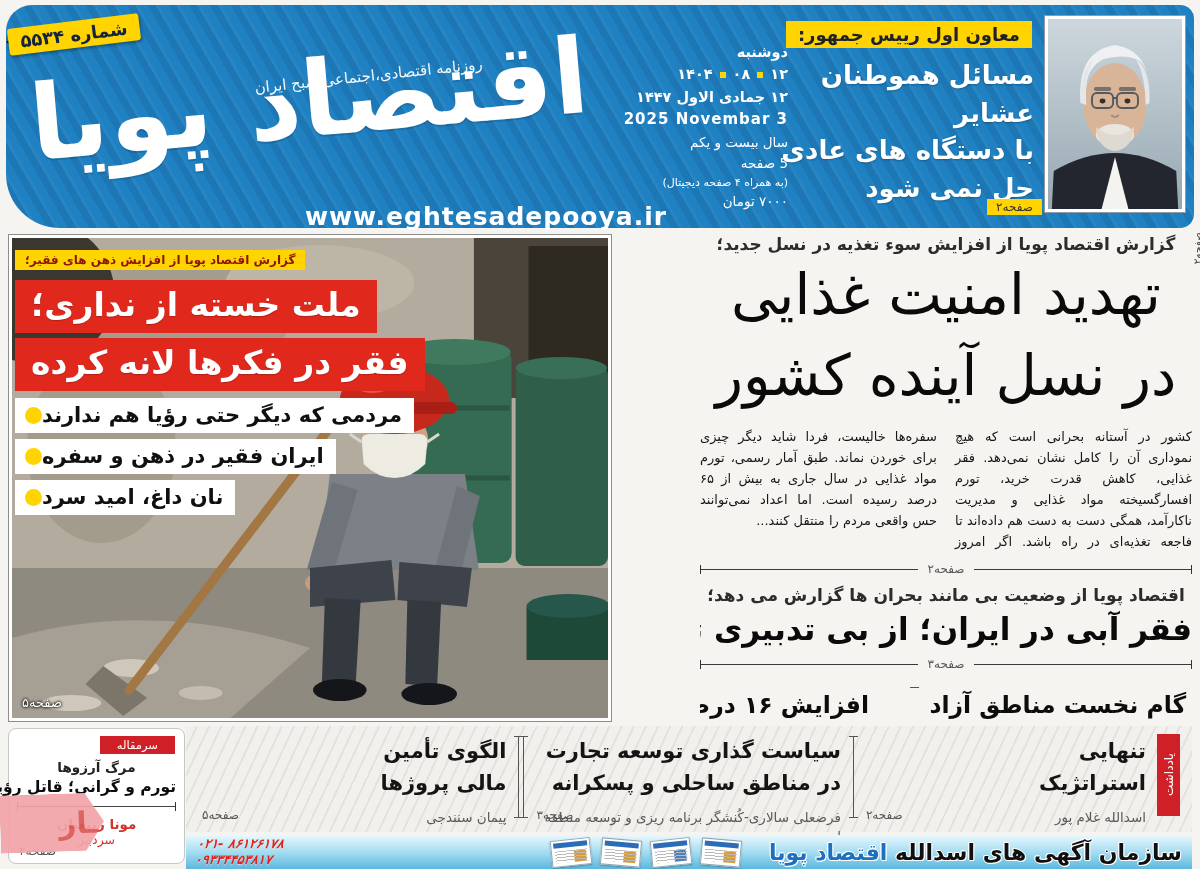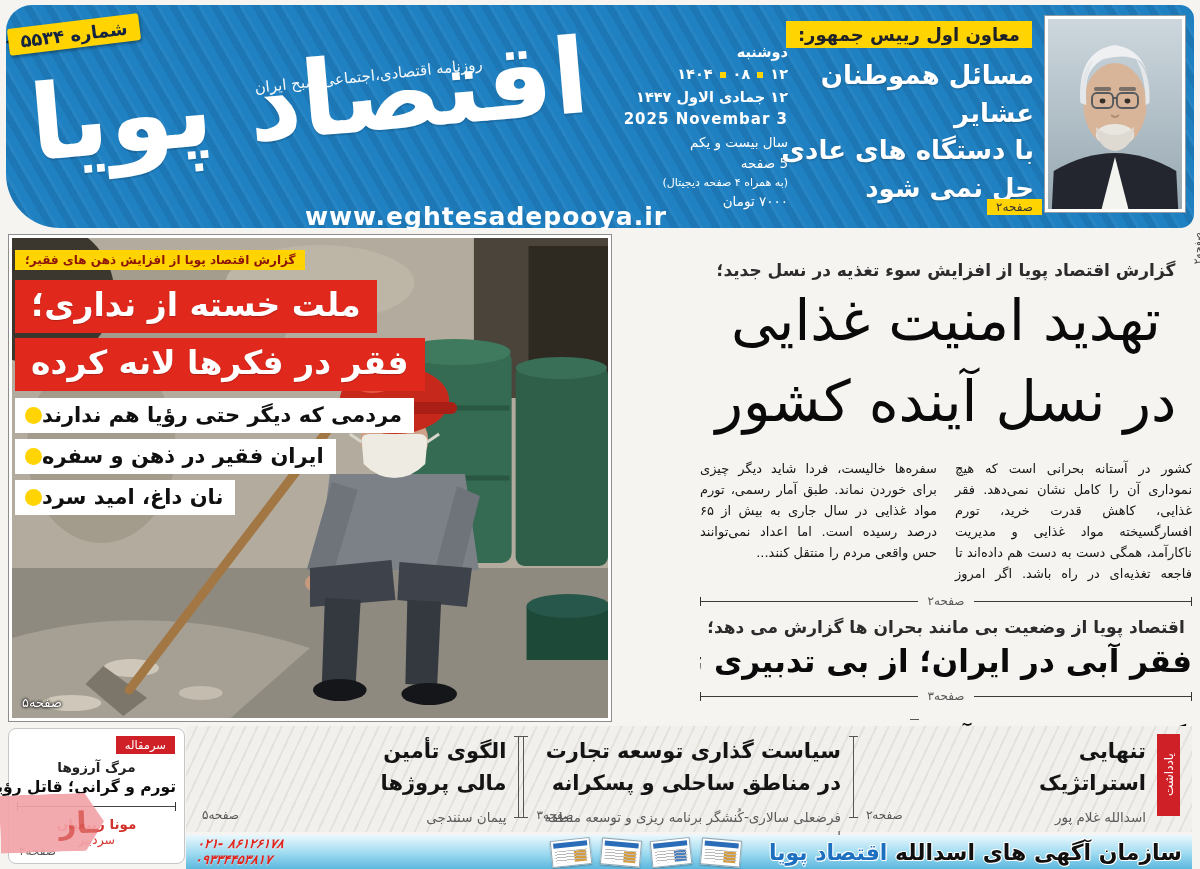--- a/index.html
+++ b/index.html
@@ -93,24 +93,24 @@
     padding:5px 12px 6px 10px; width:max-content; white-space:nowrap;
     display:flex; align-items:center; gap:0; direction:ltr;
   }
   .ph-bullet .dot{ width:17px; height:17px; border-radius:50%; background:#ffd400; flex:none; }
   .ph-bullet span:last-child{ direction:rtl; }
   .ph-b1{ top:160px; } .ph-b2{ top:201px; } .ph-b3{ top:242px; }
   .ph-page-tag{ position:absolute; left:10px; bottom:8px; color:#fff; font-size:13px; text-shadow:0 0 3px #000, 0 0 3px #000; }
 
   
   .col-main{ position:absolute; left:700px; top:234px; width:492px; height:492px; overflow:hidden; }
-  .kicker{ text-align:center; font-weight:bold; font-size:17px; color:#2c2c2c;margin-top:26px; }
+  .kicker{ text-align:center; font-weight:bold; font-size:17px; color:#2c2c2c; }
   .headline-xl{ text-align:center; font-weight:400; color:#0a0a0a; font-size:57px; line-height:1.42; letter-spacing:-3px; white-space:nowrap; }
   .body-copy{
-    margin-top:16px; font-size:13px; line-height:1.62; color:#161616;
+    margin-top:10px; font-size:13px; line-height:1.62; color:#161616;
     column-count:2; column-gap:18px; text-align:justify;
   }
   .hrule{ display:flex; align-items:center; color:#555; font-size:12px; margin-top:10px; }
   .hrule::before,.hrule::after{ content:""; width:1px; height:9px; background:#333; flex:none; }
   .hrule .seg{ flex:1; height:1px; background:#3a3a3a; }
   .hrule .lbl{ padding:0 10px; white-space:nowrap; }
   .headline-lg{ text-align:center; font-weight:800; color:#0a0a0a; font-size:31px; letter-spacing:-1.5px; margin-top:6px; white-space:nowrap; }
   .pair{ display:flex; margin-top:12px; align-items:stretch; }
   .pair-cell{ flex:1; padding-top:4px; }
   .pair-title{ text-align:center; font-weight:800; font-size:23.5px; color:#0c0c0c; line-height:1.55; letter-spacing:-1px; white-space:nowrap; }
@@ -134,21 +134,21 @@
   .strip-title{ font-weight:800; font-size:21px; color:#141414; text-align:right; line-height:1.5; letter-spacing:-0.5px; white-space:nowrap; }
   .strip-author{ color:#5a5a5a; font-size:13.5px; margin-top:9px; text-align:right; line-height:1.4; }
   .strip-tag{ position:absolute; left:10px; bottom:2px; color:#555; font-size:12px; }
   .strip .vsep{ margin:2px 2px 6px; }
 
   
   .editorial{
     position:absolute; left:8px; top:728px; width:177px; height:136px;
     background:#fff; border:1px solid #c6c6c6; border-radius:8px; padding:6px 8px;
   }
-  .ed-tag{ position:absolute; top:7px; right:9px; background:#cf2027; color:#fff; font-size:11.5px; padding:2px 9px; }
+  .ed-tag{ position:absolute; top:7px; right:9px; background:#cf2027; color:#fff; font-size:11.5px; padding:2px 17px; }
   .ed-overline{ margin-top:24px; text-align:center; font-size:13.5px; font-weight:bold; color:#222; }
   .ed-title{ text-align:center; font-size:15.5px; font-weight:800; color:#0c0c0c; margin-top:3px; white-space:nowrap; letter-spacing:-0.5px; }
   .ed-rule{ margin-top:6px; } .ed-rule .seg{ background:#444; }
   .ed-author{ text-align:center; color:#d2332d; font-weight:bold; font-size:13.5px; margin-top:5px; }
   .ed-role{ text-align:center; color:#d2332d; font-size:12.5px; }
   .ed-tag-page{ position:absolute; left:10px; bottom:5px; color:#555; font-size:12px; }
   .watermark{
     position:absolute; left:0; top:794px; width:104px; height:58px; background:#f2a3a9; opacity:.92;
     clip-path:polygon(0 0, 82% 0, 100% 50%, 82% 100%, 0 100%);
     transform:rotate(-2deg); display:flex; align-items:center; justify-content:flex-start;

